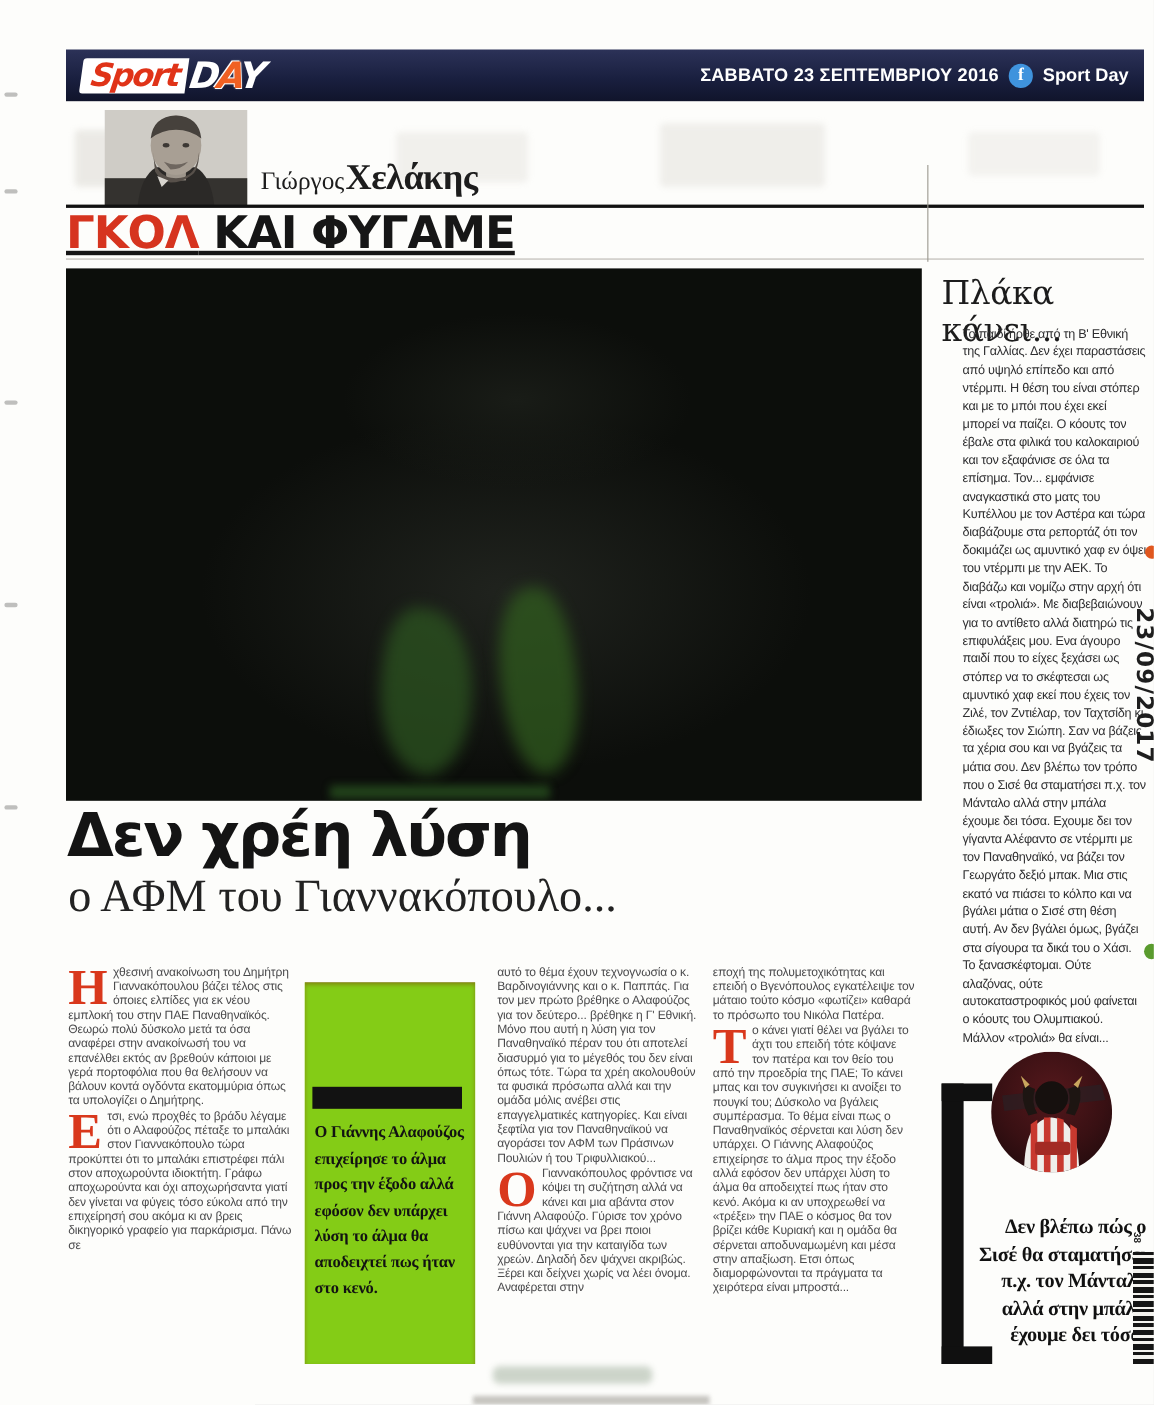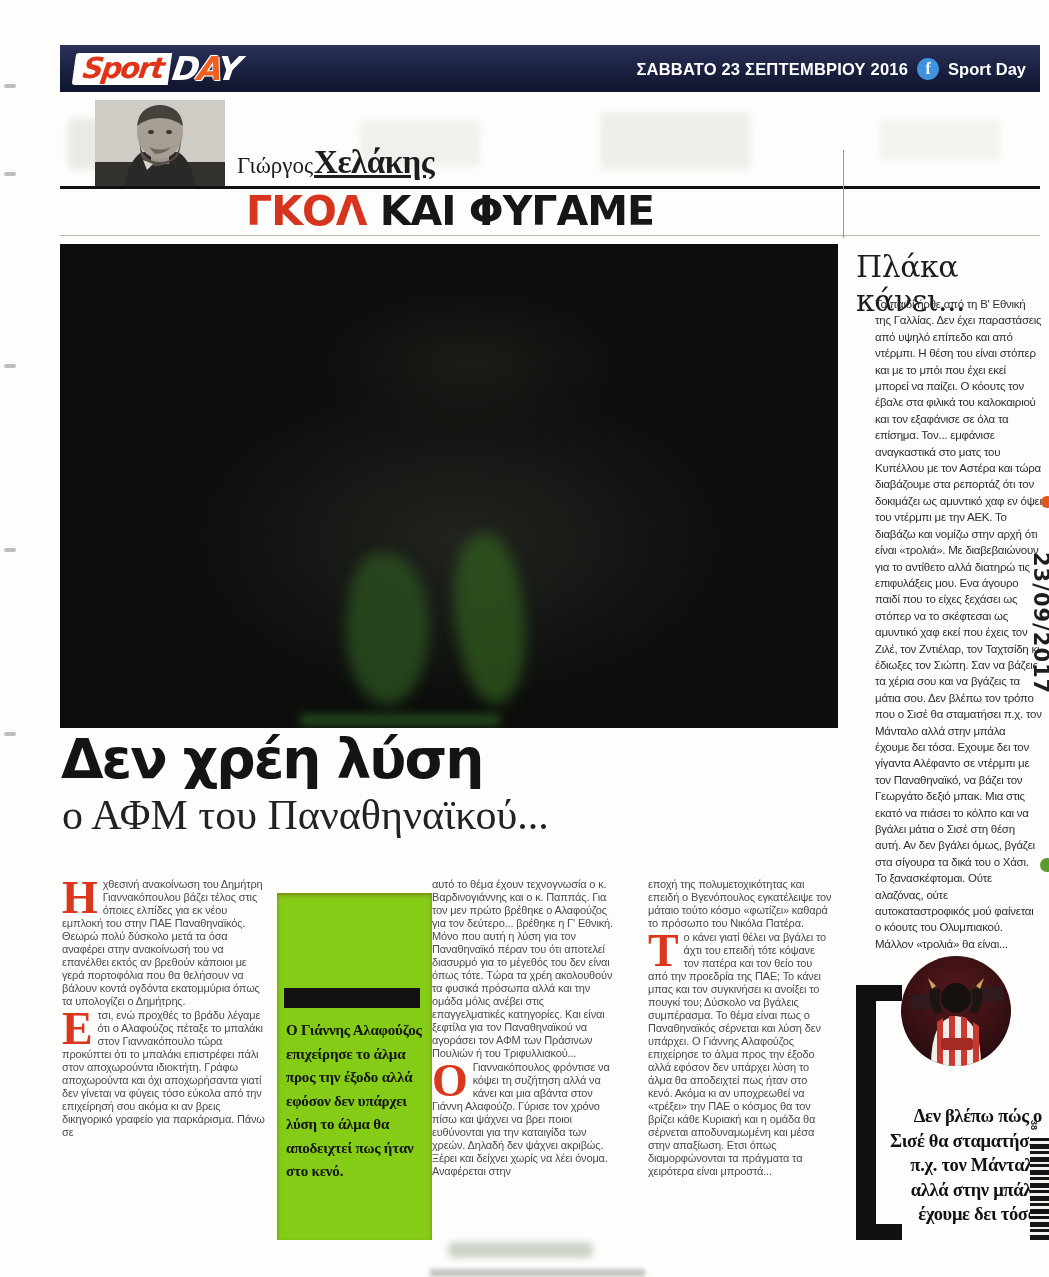--- a/index.html
+++ b/index.html
@@ -18,26 +18,26 @@
   .mast-right{display:flex;align-items:center;gap:9px;}
   .mast-date{font:700 16.5px/18px "Liberation Sans",sans-serif;color:#fff;letter-spacing:.2px;}
   .fb-circle{width:22px;height:22px;border-radius:50%;background:#3f93dd;color:#fff;
              font:700 16px/22px "Liberation Serif",serif;text-align:center;}
   .fb-label{font:700 16.5px/18px "Liberation Sans",sans-serif;color:#fff;}
   
   .ghost{position:absolute;background:#d6d3cc;filter:blur(3px);opacity:.45;border-radius:4px;}
   .author-photo{position:absolute;left:95px;top:100px;width:130px;height:88px;}
   .author-name{position:absolute;left:237px;top:146px;white-space:nowrap;color:#1d1d1d;}
   .author-first{font:400 23px/30px "Liberation Serif",serif;margin-right:1px;}
-  .author-last{font:700 33px/33px "Liberation Serif",serif;letter-spacing:-.5px;text-decoration:underline;}
+  .author-last{font:700 33px/33px "Liberation Serif",serif;letter-spacing:-.5px;}
   .rule-black{position:absolute;left:60px;top:186px;width:980px;height:3px;background:#111;}
   .rule-thin{position:absolute;left:60px;top:235px;width:980px;height:1px;background:#b9b6b0;}
   .vline{position:absolute;left:843px;top:150px;width:1px;height:88px;background:#9a978f;}
-  .page-title{position:absolute;left:60px;top:190px;width:780px;text-align:center;
-              font:900 41px/43px "DejaVu Sans",sans-serif;letter-spacing:-1px;color:#161616;}
+  .page-title{position:absolute;left:60px;top:190px;width:780px;text-align:left;
+              font:900 41px/43px "DejaVu Sans",sans-serif;letter-spacing:-1px;color:#161616;text-decoration:underline;}
   .page-title .red{color:#d6341f;}
   
   .main-photo{position:absolute;left:60px;top:244px;width:778px;height:484px;background:#0c0e0b;overflow:hidden;}
   .mp-glow1{position:absolute;left:120px;top:130px;width:560px;height:330px;border-radius:50%;
             background:radial-gradient(ellipse at center,#20231e 0%,rgba(12,14,11,0) 70%);}
   .mp-glow2{position:absolute;left:250px;top:40px;width:320px;height:160px;border-radius:50%;
             background:radial-gradient(ellipse at center,#191c17 0%,rgba(12,14,11,0) 70%);}
   .mp-green1{position:absolute;left:285px;top:310px;width:85px;height:150px;background:#2c5420;
              filter:blur(7px);opacity:.75;transform:rotate(8deg);border-radius:30% 60% 40% 60%;}
   .mp-green2{position:absolute;left:395px;top:290px;width:70px;height:170px;background:#32601f;
@@ -48,21 +48,21 @@
   .headline-main{position:absolute;left:61px;top:731px;font:900 55px/56px "DejaVu Sans",sans-serif;
                  letter-spacing:-2px;color:#141414;}
   .headline-sub{position:absolute;left:62px;top:791px;font:400 42px/48px "Liberation Serif",serif;
                 letter-spacing:0;color:#222;}
   
   .col{position:absolute;top:878px;font:400 11px/13px "Liberation Sans",sans-serif;
        letter-spacing:-.15px;color:#4b4b4d;text-align:left;}
   .col p{margin:0 0 1px 0;}
   .dropcap{float:left;font:700 46px/37px "Liberation Serif",serif;color:#d9381c;margin:1px 5px 0 0;}
   .col1{left:62px;width:204px;}
-  .col3{left:432px;width:182px;}
+  .col3{left:452px;width:182px;}
   .col4{left:648px;width:184px;}
   .redbox{position:absolute;left:277px;top:893px;width:155px;height:347px;background:#84cc16;
           box-shadow:inset 0 2px 4px rgba(120,0,0,.35);}
   .redbox-bar{position:absolute;left:7px;top:95px;width:136px;height:20px;background:#121212;}
   .redbox-text{position:absolute;left:9px;top:126px;width:140px;
                font:700 15px/23.5px "Liberation Serif",serif;color:#121212;letter-spacing:-.2px;}
   
   .sb-title{position:absolute;left:856px;top:250px;font:400 30px/34px "DejaVu Serif",serif;
             letter-spacing:-.5px;color:#1c1c1c;}
   .sb-body{position:absolute;left:875px;top:296px;width:167px;
@@ -139,21 +139,21 @@
 
   <div class="main-photo">
     <div class="mp-glow1"></div>
     <div class="mp-glow2"></div>
     <div class="mp-green1"></div>
     <div class="mp-green2"></div>
     <div class="mp-green3"></div>
   </div>
 
   <div class="headline-main">Δεν χρέη λύση</div>
-  <div class="headline-sub">ο ΑΦΜ του Παναθηναϊκού...</div>
+  <div class="headline-sub">ο ΑΦΜ του Γιαννακόπουλο...</div>
 
   <div class="col col1">
     <p><span class="dropcap">Η</span><span>χθεσινή ανακοίνωση του Δημήτρη Γιαννακόπουλου βάζει τέλος στις όποιες ελπίδες για εκ νέου εμπλοκή του στην ΠΑΕ Παναθηναϊκός. Θεωρώ πολύ δύσκολο μετά τα όσα αναφέρει στην ανακοίνωσή του να επανέλθει εκτός αν βρεθούν κάποιοι με γερά πορτοφόλια που θα θελήσουν να βάλουν κοντά ογδόντα εκατομμύρια όπως τα υπολογίζει ο Δημήτρης.</span></p>
     <p><span class="dropcap">Ε</span><span>τσι, ενώ προχθές το βράδυ λέγαμε ότι ο Αλαφούζος πέταξε το μπαλάκι στον Γιαννακόπουλο τώρα προκύπτει ότι το μπαλάκι επιστρέφει πάλι στον αποχωρούντα ιδιοκτήτη. Γράφω αποχωρούντα και όχι αποχωρήσαντα γιατί δεν γίνεται να φύγεις τόσο εύκολα από την επιχείρησή σου ακόμα κι αν βρεις δικηγορικό γραφείο για παρκάρισμα. Πάνω σε</span></p>
   </div>
 
   <div class="redbox">
     <div class="redbox-bar"></div>
     <div class="redbox-text">Ο Γιάννης Αλαφούζος επιχείρησε το άλμα προς την έξοδο αλλά εφόσον δεν υπάρχει λύση το άλμα θα αποδειχτεί πως ήταν στο κενό.</div>
   </div>

